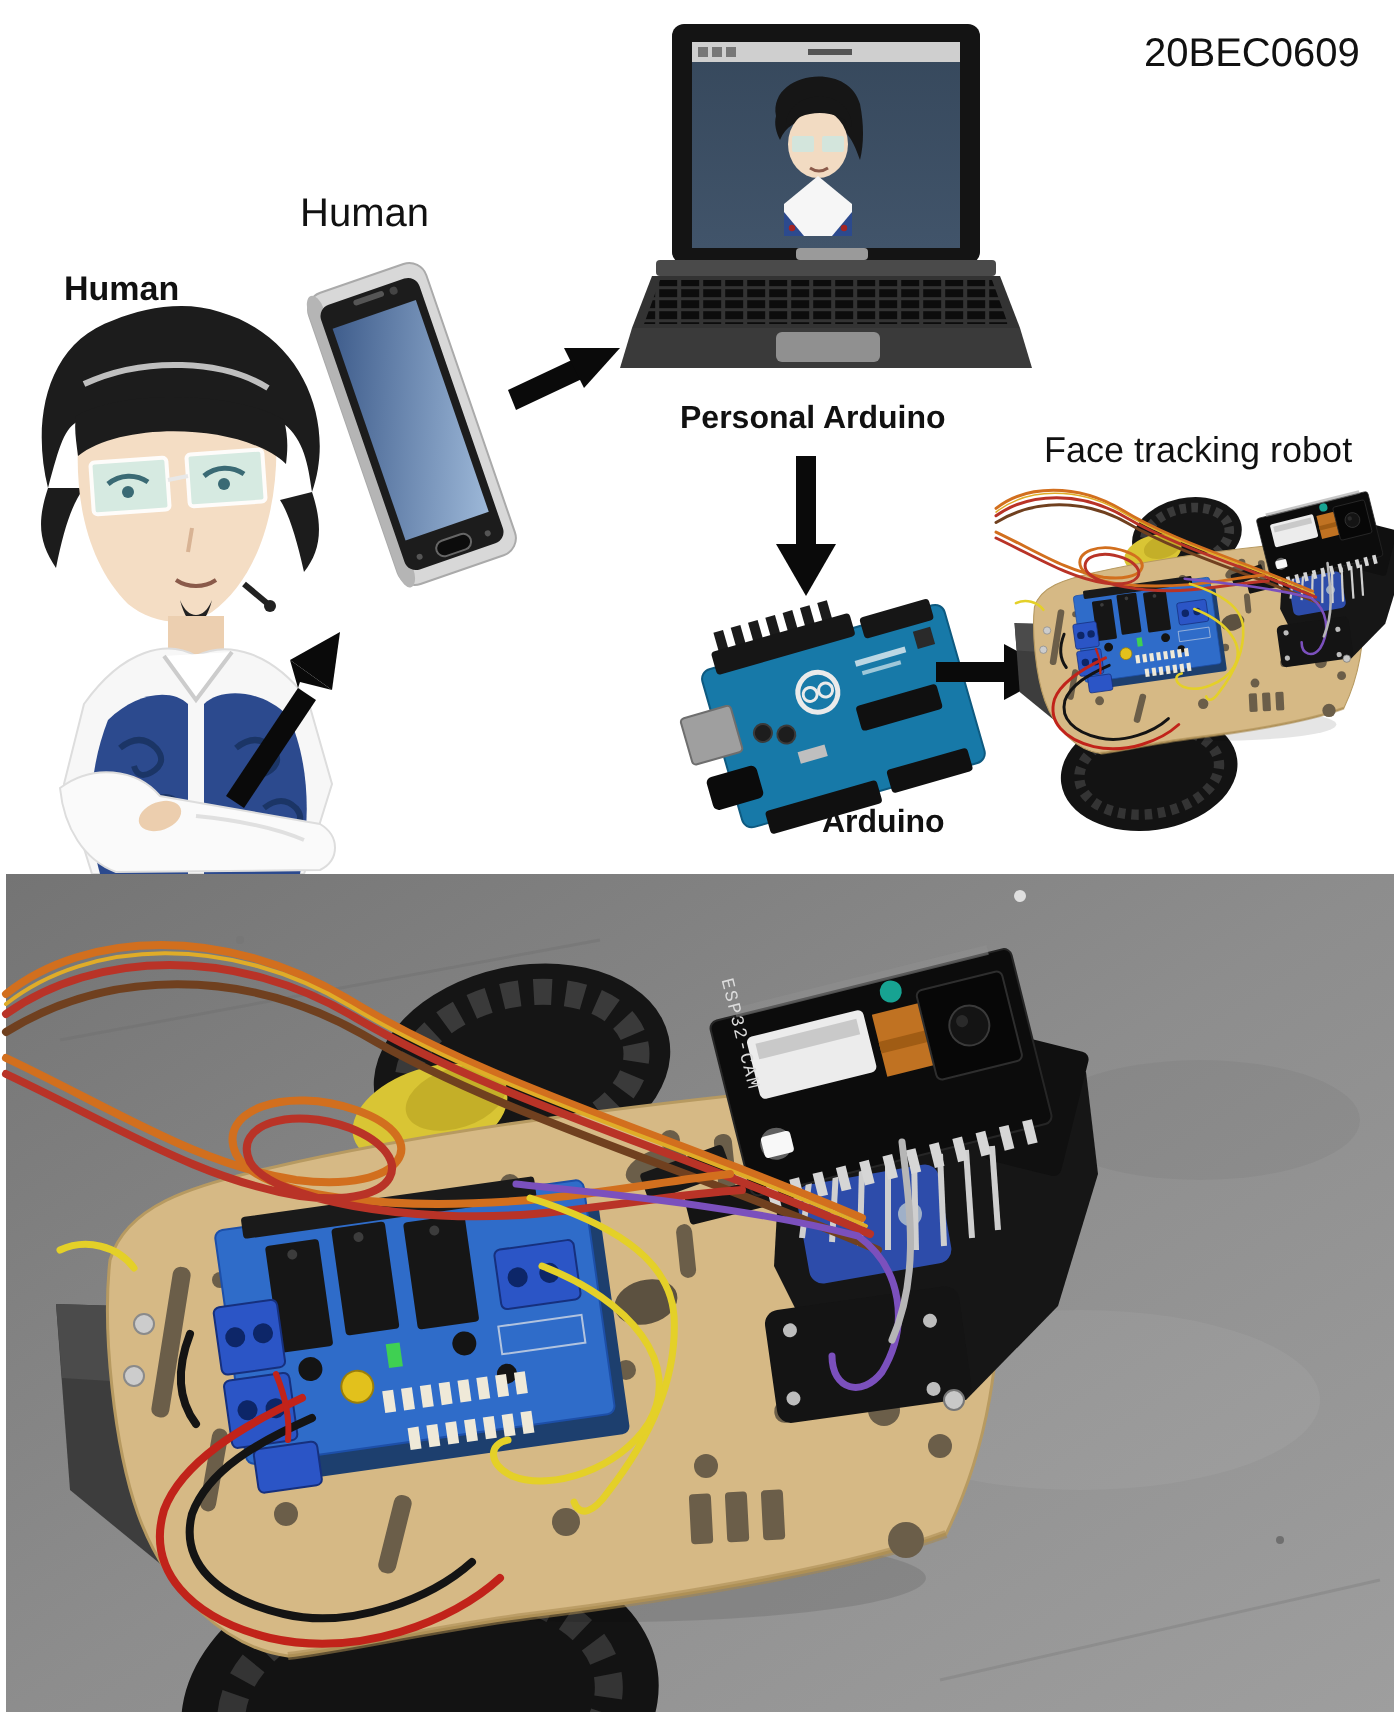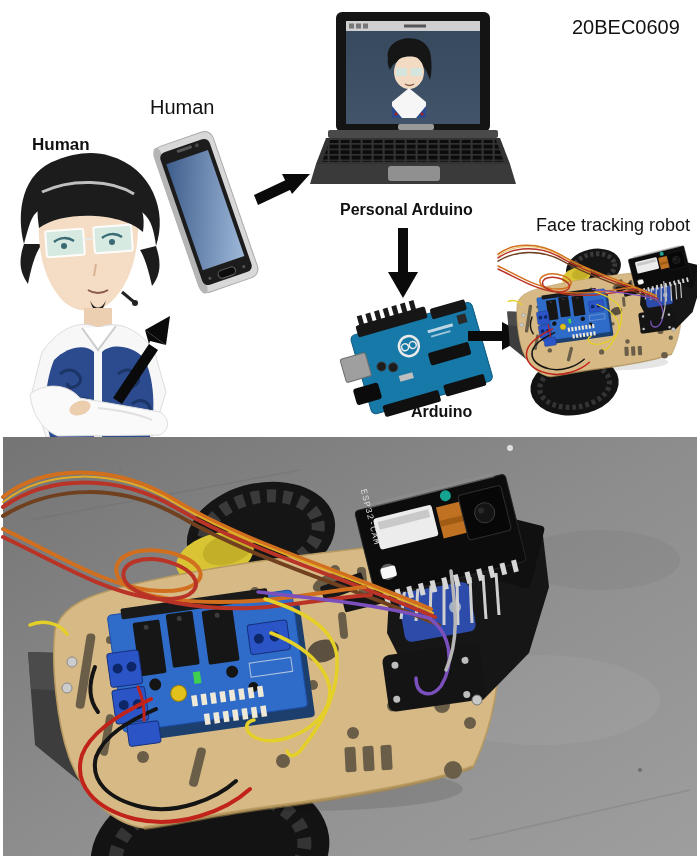--- a/index.html
+++ b/index.html
@@ -377,17 +377,17 @@
 <div class="lbl" style="left:572px;top:16px;font-size:20px;">20BEC0609</div>
 
 <div class="lbl bold" style="left:32px;top:135px;font-size:17px;">Human</div>
 
 <div class="lbl" style="left:150px;top:96px;font-size:20px;">Human</div>
 
 <div class="lbl bold" style="left:340px;top:201px;font-size:16px;">Personal Arduino</div>
 
 <div class="lbl bold" style="left:411px;top:403px;font-size:16px;">Arduino</div>
 
-<div class="lbl" style="left:536px;top:215px;font-size:18px;">Face tracking robot</div>
+<div class="lbl" style="left:522px;top:215px;font-size:18px;">Face tracking robot</div>
 
 <div class="esp-label">ESP32-CAM</div>
 
 </div>
 
 </body></html>

